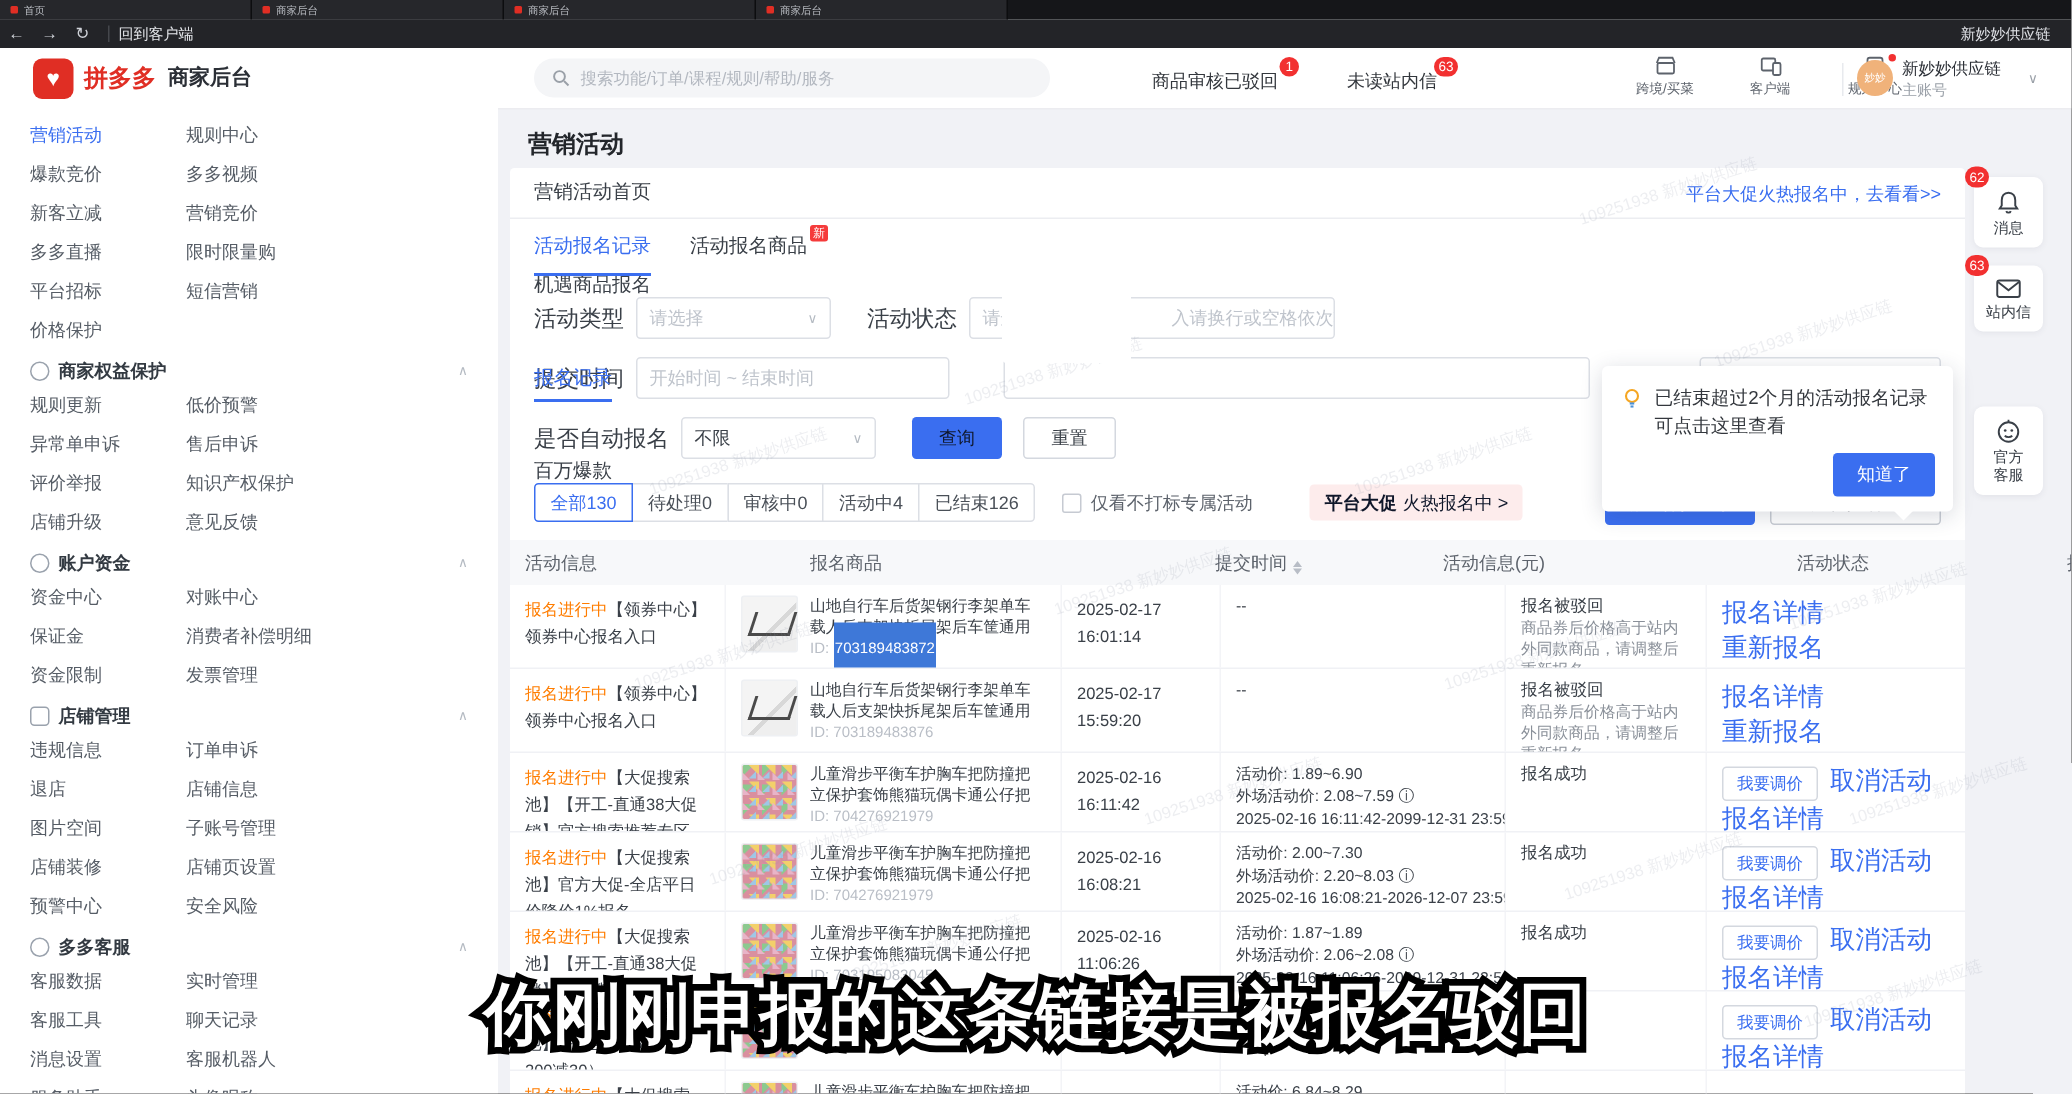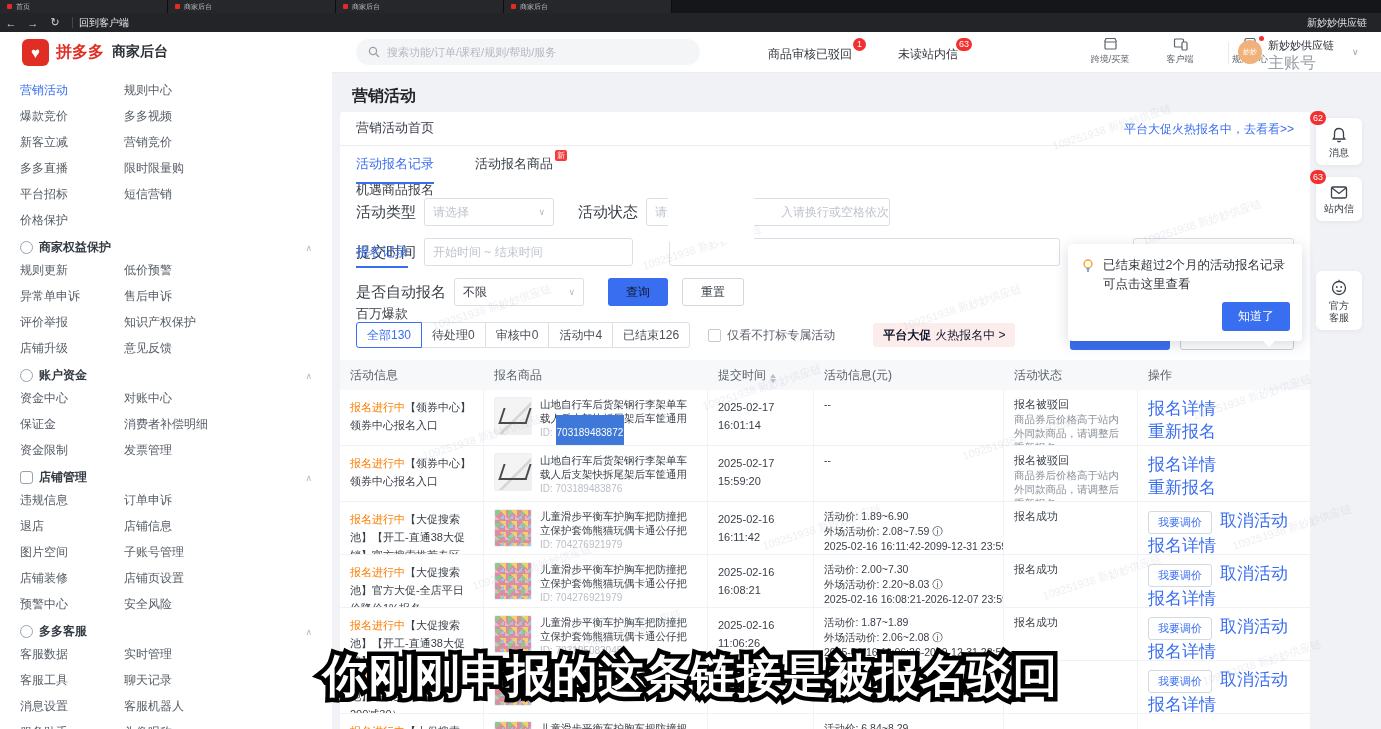--- a/index.html
+++ b/index.html
@@ -30,21 +30,21 @@
   .hlink { position:absolute; top:14px; font-size:12px; color:#33373d; }
   .hlink .bdg { position:absolute; top:-8px; right:-14px; min-width:13px; height:13px; padding:0 3px; border-radius:7px; background:#f23030; color:#fff; font-size:9px; line-height:13px; text-align:center; }
   .quick { position:absolute; top:5px; display:flex; gap:22px; }
   .qitem { display:flex; flex-direction:column; align-items:center; width:48px; position:relative; }
   .qitem .ql { font-size:9px; color:#5d636c; margin-top:2px; white-space:nowrap; }
   .qdot { position:absolute; top:-1px; right:10px; width:5px; height:5px; border-radius:50%; background:#f23030; }
   .hdivider { position:absolute; left:1228px; top:10px; width:1px; height:22px; background:#e8eaee; }
   .avatar { position:absolute; left:1238px; top:8px; width:24px; height:24px; border-radius:50%; background:#f0b27a; color:#fff; font-size:7px; display:flex; align-items:center; justify-content:center; }
   .acct { position:absolute; left:1268px; top:6px; }
   .acct .an { font-size:11px; color:#2b2f36; }
-  .acct .ar { font-size:16px; color:#9aa0a8; }
+  .acct .ar { font-size:10px; color:#9aa0a8; }
   .hcaret { position:absolute; left:1352px; top:15px; font-size:9px; color:#9aa0a8; }
 
   
   .sidebar { position:absolute; left:0; top:72px; width:332px; height:657px; background:#fff; overflow:hidden; padding:10px 14px 0 20px; }
   .sgroup { margin-bottom:6px; }
   .shead { display:flex; align-items:center; margin:10px 0 6px 0; }
   .shead .sicon { width:13px; height:13px; border:1px solid #9aa2ad; border-radius:50%; margin-right:6px; }
   .shead .sicon.square { border-radius:3px; }
   .shead .st { font-size:12px; color:#333a42; font-weight:bold; }
   .shead .caret { margin-left:auto; margin-right:6px; color:#b4bac2; font-size:9px; }
@@ -53,21 +53,21 @@
   .sitem.active { color:#3a6ef0; }
 
   
   .pagetitle { position:absolute; left:352px; top:86px; font-size:16px; font-weight:bold; color:#23262b; }
   .card { position:absolute; left:340px; top:112px; width:970px; height:617px; background:#fff; border-radius:3px 3px 0 0; }
   .tabs1 { height:34px; border-bottom:1px solid #ecedf1; display:flex; align-items:flex-start; padding-left:16px; gap:30px; position:relative;flex-direction:column; }
   .tab1 { font-size:13px; color:#3a4048; cursor:pointer; position:relative; height:34px; line-height:32px; }
   .tab1.active { color:#3a6ef0; }
   .tab1.active::after { content:""; position:absolute; left:0; right:0; bottom:0; height:2px; background:#3a6ef0; }
   .promolink { position:absolute; right:16px; top:0; line-height:34px; font-size:12px; color:#3a6ef0; }
-  .tabs2 { height:38px; display:flex; align-items:center; padding-left:16px; gap:41px; }
+  .tabs2 { height:38px; display:flex; align-items:center; padding-left:16px; gap:26px; }
   .tab2 { font-size:13px; color:#3a4048; cursor:pointer; position:relative; height:38px; line-height:36px; }
   .tab2.active { color:#3a6ef0; }
   .tab2.active::after { content:""; position:absolute; left:0; right:0; bottom:0; height:2px; background:#3a6ef0; }
   .newbdg { position:absolute; top:4px; right:-14px; background:#f53b3b; color:#fff; font-size:8px; line-height:11px; padding:0 2px; border-radius:2px; }
 
   
   .filters { padding:14px 16px 0 16px; }
   .frow { display:flex; align-items:center; margin-bottom:12px; }
   .flabel { font-size:15px; color:#3a4048; margin-right:8px; white-space:nowrap; }
   .fbox { height:28px; border:1px solid #dcdfe5; border-radius:3px; display:flex; align-items:center; padding:0 8px; font-size:12px; color:#bfc4cc; background:#fff; overflow:hidden; white-space:nowrap; }
@@ -87,21 +87,21 @@
   .ckbox { width:13px; height:13px; border:1px solid #c6cad2; border-radius:2px; background:#fff; margin:0 6px 0 18px; flex:none; }
   .cklabel { font-size:12px; color:#5d636c; white-space:nowrap; }
   .hotpill { margin-left:38px; background:#fdecec; border-radius:3px; height:24px; line-height:24px; padding:0 10px; font-size:12px; color:#0f172a; white-space:nowrap; }
   .hotpill b { font-weight:bold; margin-right:4px; }
   .barbtns { margin-left:auto; display:flex; gap:10px; }
   .btn-flow { height:30px; background:#3a6ef0; color:#fff; border:none; border-radius:3px; font-size:12px; padding:0 14px; cursor:pointer; }
   .btn-archive { height:30px; background:#fff; color:#3a4048; border:1px solid #c9cdd4; border-radius:3px; font-size:12px; padding:0 14px; cursor:pointer; }
 
   
   .table { margin-top:2px; }
-  .thead { display:flex; height:30px; background:#f7f8fa; align-items:center; font-size:12px; color:#5d636c; }
+  .thead { display:flex; height:30px; background:#f7f8fa; align-items:center; font-size:12px; color:#5d636c;gap:46px; }
   .trow { display:flex; border-bottom:1px solid #f0f1f5; align-items:stretch; }
   .c { padding:7px 10px; border-right:1px solid #f3f4f7; overflow:hidden; }
   .c:last-child { border-right:none; }
   .c1 { width:144px; flex:none; }  .c2 { width:224px; flex:none; }
   .c3 { width:106px; flex:none; }  .c4 { width:190px; flex:none; }
   .c5 { width:134px; flex:none; }  .c6 { width:171px; flex:none; }
   .thead .c { padding:0 10px; border-right:none; }
   .sorticon { display:inline-flex; flex-direction:column; gap:1px; margin-left:4px; vertical-align:1px; }
   .sorticon i { width:0; height:0; border-left:3px solid transparent; border-right:3px solid transparent; display:block; }
   .sorticon .up { border-bottom:4px solid #b8bdc6; }

